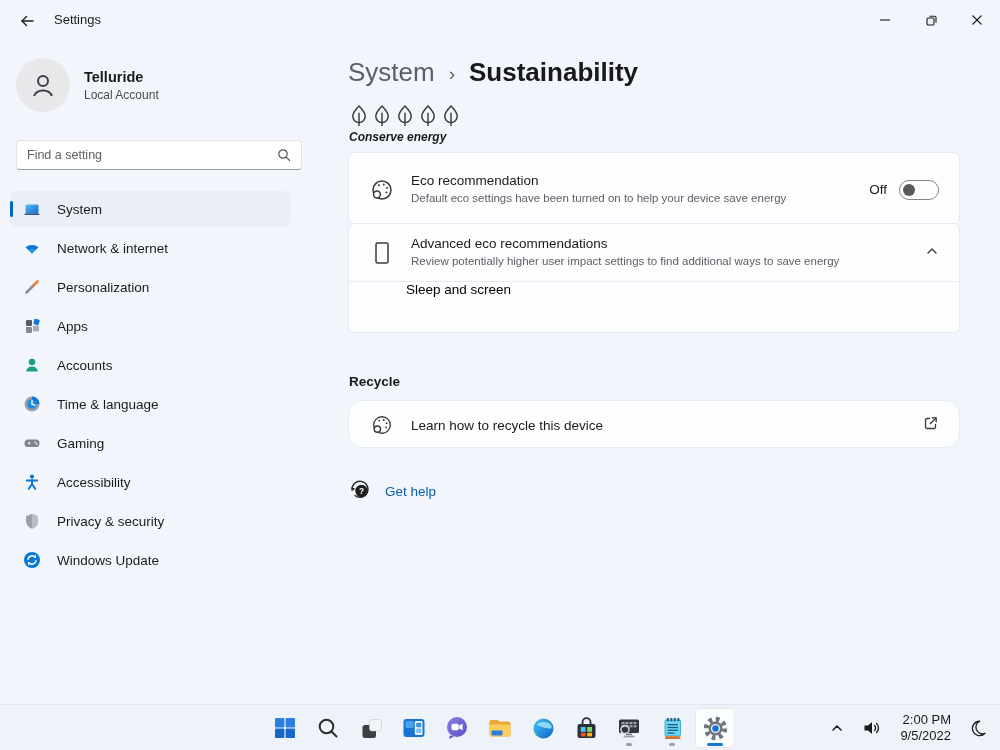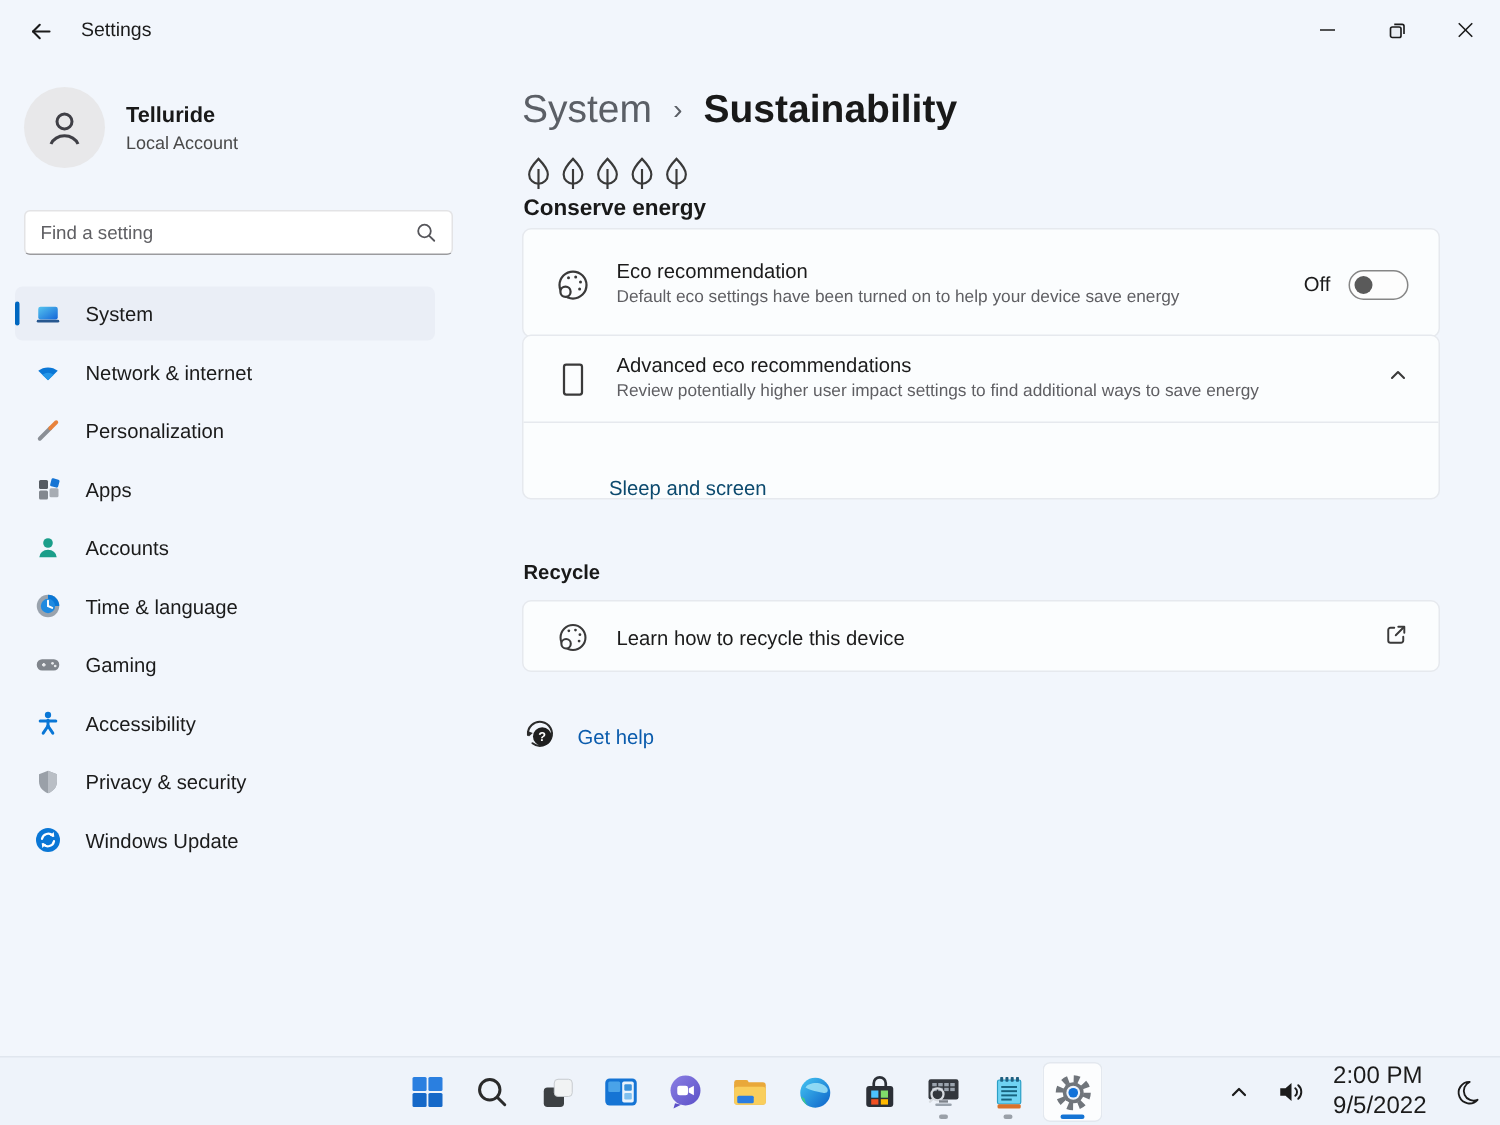--- a/index.html
+++ b/index.html
@@ -39,67 +39,67 @@
     height:16px; border-radius:2px; background:#0067c0; }
   .nav-icon { width:18px; height:18px; display:flex; align-items:center; justify-content:center; }
 
   
   .content { position:absolute; left:348px; top:40px; width:630px; bottom:46px; }
   .breadcrumb { position:absolute; left:0; top:17px; display:flex; align-items:center; gap:14px; }
   .crumb-parent { font-size:26px; color:#5b5f66; cursor:pointer; }
   .crumb-sep { font-size:19px; color:#5b5f66; padding-top:3px; }
   .crumb-current { font-size:26px; font-weight:600; color:#191919; }
   .leaf-row { position:absolute; left:1px; top:64px; display:flex; gap:3px; }
-  .conserve-label { position:absolute; left:1px; top:90px; font-size:15px; font-weight:bold; color:#191919; }
+  .conserve-label { position:absolute; left:1px; top:90px; font-size:12px; font-weight:bold; color:#191919;font-style:italic; }
 
   .card { position:absolute; left:0; width:612px; background:#fbfdfe;
     border:1px solid #e6e9ee; border-radius:6px; }
   .card-row { display:flex; align-items:center; padding:0 20px; }
   .row-icon { width:26px; display:flex; justify-content:center; margin-right:16px; }
   .row-text { flex:1; }
   .row-title { font-size:13.5px; color:#1b1b1b; }
   .row-sub { font-size:11.5px; color:#5f5f63; margin-top:3px; line-height:1.35; }
   .card-eco { top:112px; height:73px; }
   .card-eco .card-row { height:73px; }
   .sub-limit { max-width:380px; }
   .toggle-wrap { display:flex; align-items:center; gap:12px; }
   .toggle-label { font-size:13.5px; color:#1b1b1b; }
   .toggle { width:40px; height:20px; border:1px solid #868686; border-radius:10px;
     background:#fdfdfd; position:relative; cursor:pointer; }
   .toggle .knob { position:absolute; left:3px; top:3px; width:12px; height:12px;
     border-radius:50%; background:#5a5a5a; }
   .card-advanced { top:183px; height:110px; }
   .adv-top { height:57px; cursor:pointer; }
   .adv-divider { height:1px; background:#e6e9ee; margin:0; }
-  .adv-sub { height:51px; padding-left:57px; display:flex; align-items:flex-end;
-    font-size:13.5px; color:#0c4a6e; cursor:pointer; }
+  .adv-sub { height:51px; padding-left:57px; display:flex; align-items:flex-start;
+    font-size:13.5px; color:#000000; cursor:pointer; }
   .recycle-header { position:absolute; left:1px; top:334px; font-size:13.5px;
     font-weight:bold; color:#191919; }
-  .card-recycle { top:360px; height:48px; cursor:pointer; }
+  .card-recycle { top:360px; height:48px; cursor:pointer;border-radius:14px; }
   .card-recycle .card-row { height:48px; }
   .gethelp { position:absolute; left:1px; top:438px; display:flex; align-items:center;
     gap:14px; }
   .gethelp-link { font-size:13.5px; color:#0b5cad; cursor:pointer; }
 
   
   .taskbar { position:absolute; left:0; right:0; bottom:0; height:46px;
     background:#eef3fa; border-top:1px solid #e0e6ee; }
   .tb-center { position:absolute; left:50%; top:0; transform:translateX(-50%);
     height:46px; display:flex; align-items:center; gap:3px; }
   .tb-btn { position:relative; width:40px; height:40px; border-radius:5px;
     display:flex; align-items:center; justify-content:center; cursor:pointer; }
   .tb-btn.active { background:rgba(255,255,255,.8); box-shadow:0 0 0 1px #e3e8ef inset; }
   .run-dot { position:absolute; bottom:2px; left:50%; transform:translateX(-50%);
     width:6px; height:3px; border-radius:2px; background:#9aa0a8; }
   .run-dot.focused { width:16px; background:#1574d4; }
   .tray { position:absolute; right:6px; top:0; height:46px; display:flex;
     align-items:center; gap:4px; }
   .tray-btn { height:38px; border-radius:5px; display:flex; align-items:center;
     justify-content:center; padding:0 7px; cursor:pointer; }
-  .clock { text-align:left; font-size:16px; color:#1b1b1b; line-height:1.25; }
+  .clock { text-align:right; font-size:13px; color:#1b1b1b; line-height:1.25; }
 </style>
 </head>
 <body>
 
 <div class="screen">
 
   <div class="titlebar">
     <div class="back-btn">
       <svg width="16" height="16" viewBox="0 0 16 16">
         <line x1="3" y1="8" x2="14" y2="8" stroke="#1b1b1b" stroke-width="1.4" stroke-linecap="round"></line>

